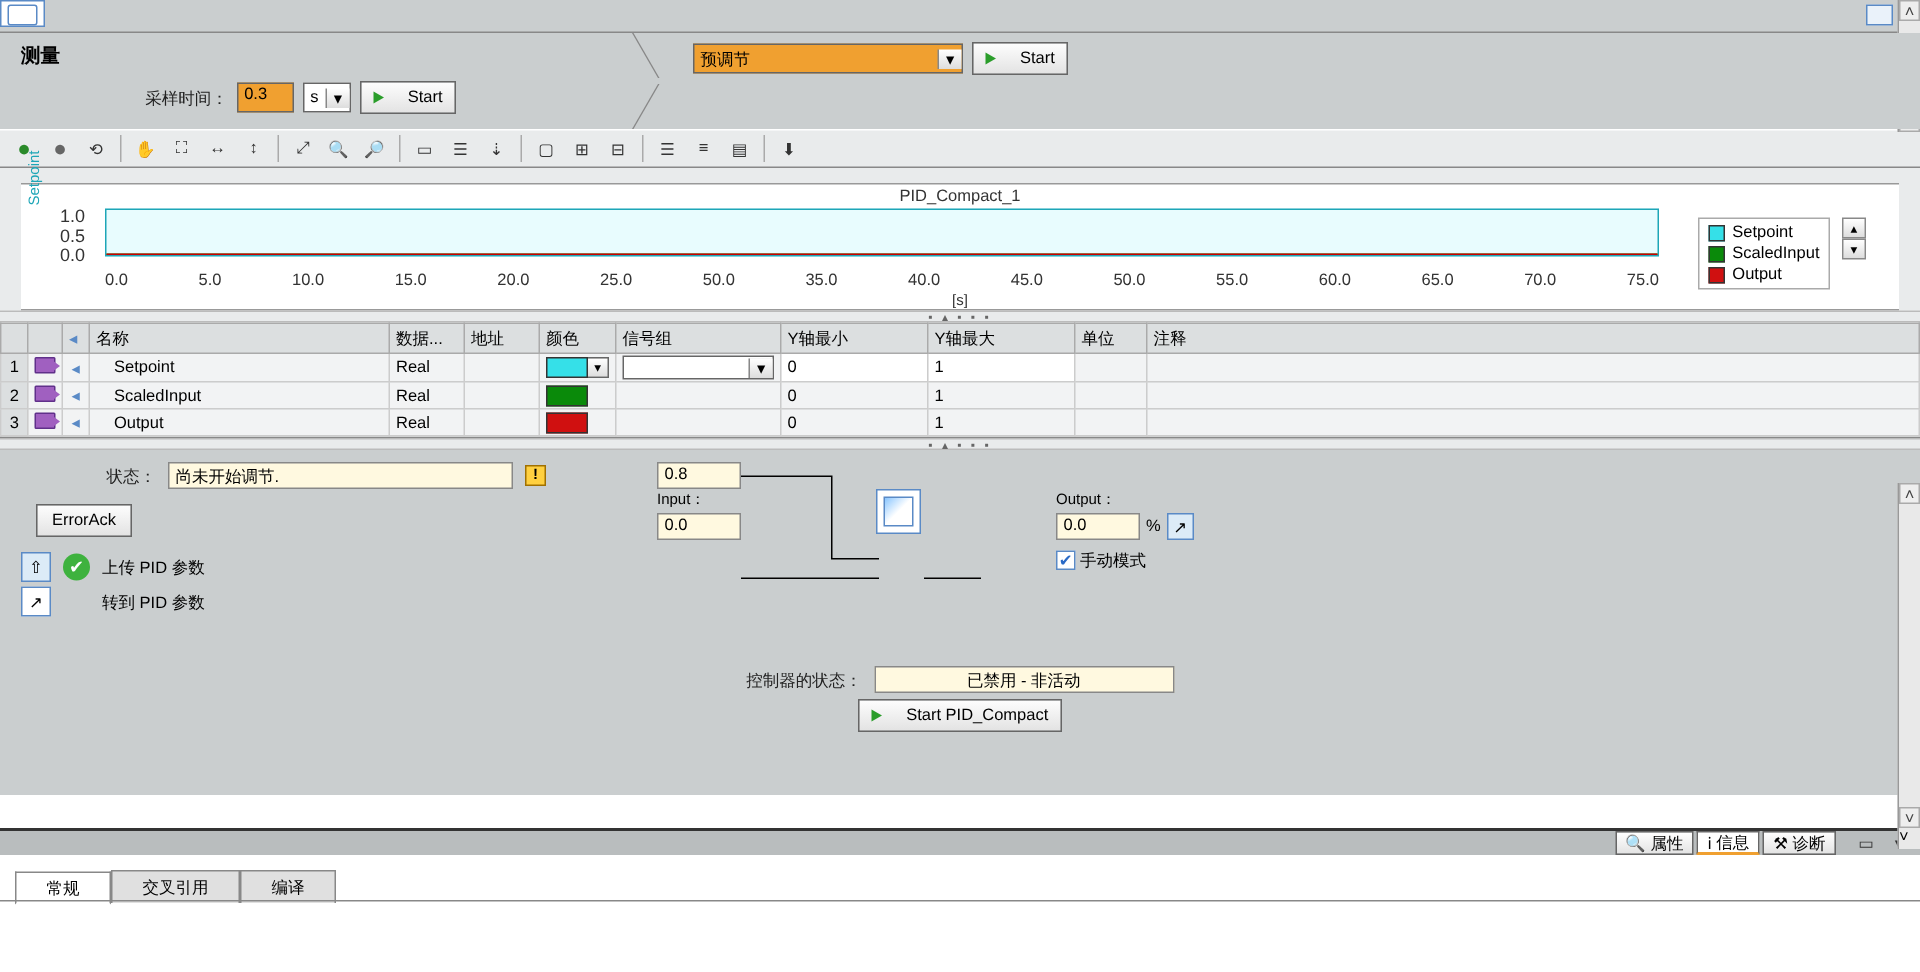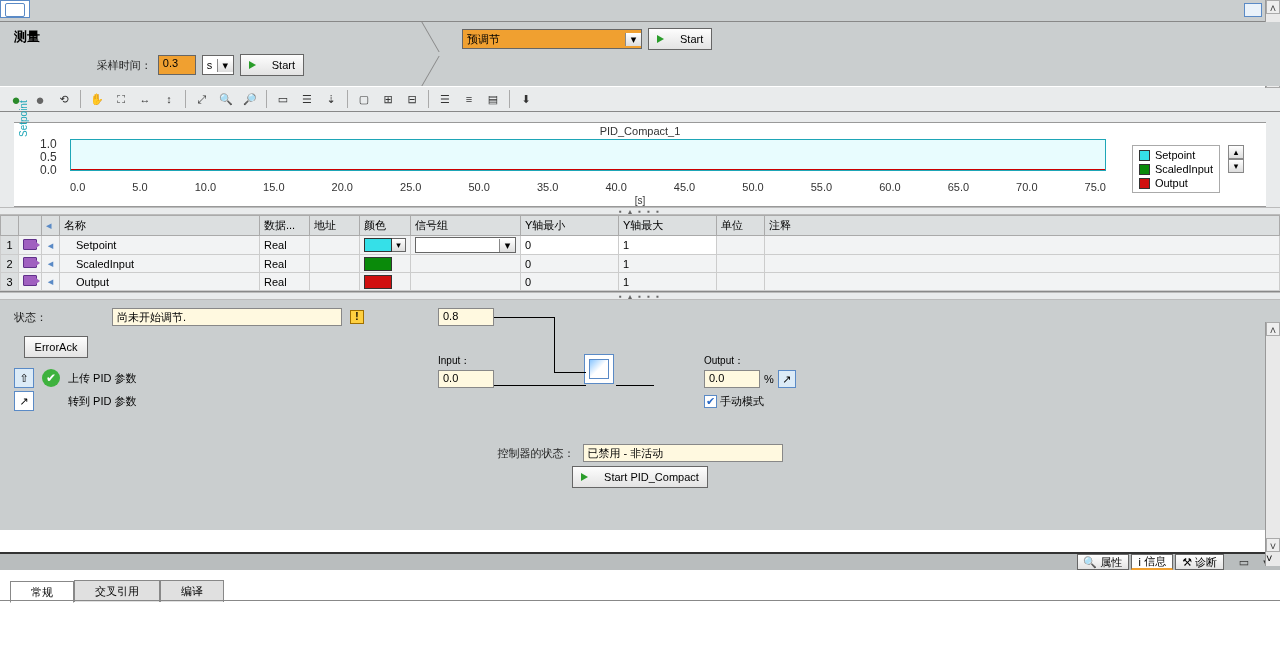--- a/index.html
+++ b/index.html
@@ -73,21 +73,21 @@
 .ok-ic{width:18px;height:18px;border-radius:50%;background:#3eb23e;color:#fff;text-align:center;line-height:18px;font-size:12px}
 .diagram{position:absolute;left:438px;top:8px;width:400px}
 .dg-field{background:#fff9e0;border:1px solid #888;height:18px;width:56px;padding:1px 4px;display:inline-block}
 .dg-lbl{font-size:10px;margin-bottom:2px}
 .dg-block{display:flex;align-items:center;gap:4px}
 .pid-ic{width:30px;height:30px;border:1px solid #5a8ac6;background:#fff;position:relative}
 .pid-ic::after{content:"";position:absolute;left:4px;top:4px;right:4px;bottom:4px;background:linear-gradient(135deg,#8ac6ff 0%,#fff 50%);border:1px solid #5a8ac6}
 .wire{position:absolute;background:#000}
 .ctrl-row{position:absolute;left:0;right:0;top:140px;text-align:center}
 .ctrl-row .r{display:flex;justify-content:center;align-items:center;gap:8px;margin:4px 0}
-.ctrl-field{background:#fff9e0;border:1px solid #888;height:18px;width:200px;padding:1px 4px;text-align:left}
+.ctrl-field{background:#fff9e0;border:1px solid #888;height:18px;width:200px;padding:1px 4px;text-align:center}
 .tabsbar{position:absolute;left:0;right:0;top:552px;height:18px;background:#b9bdbe;border-top:2px solid #333;display:flex;justify-content:flex-end;align-items:center;padding:0 4px;gap:2px}
 .tabbtn{height:16px;border:1px solid #666;background:linear-gradient(#fff,#e3e3e3);padding:0 6px;display:flex;align-items:center;gap:3px;font-size:11px}
 .tabbtn.act{background:#fff;border-bottom:2px solid #f0a030}
 .bottabs{position:absolute;left:0;right:0;top:580px;height:22px;background:#fff;display:flex;border-top:0}
 .bottab{padding:3px 20px;border:1px solid #888;border-bottom:none;background:#e0e0e0;margin-right:0;font-size:11px}
 .bottab.act{background:#fff;font-weight:normal;border-bottom:1px solid #fff;position:relative;top:1px}
 .bottabs-line{position:absolute;left:0;right:0;top:600px;height:1px;background:#888}
 .chk{width:13px;height:13px;border:1px solid #5a8ac6;background:#fff;display:inline-flex;align-items:center;justify-content:center;color:#2a6ac6;font-size:11px}
 </style>
 </head>
@@ -301,42 +301,42 @@
           <td></td>
 </tr>
 </tbody>
     </table>
 </div>
 
 <div class="midstrip">▪ ▴ ▪ ▪ ▪</div>
 
 <div class="lower">
   <div class="strow">
-    <span class="lbl" style="width:90px;">状态：</span>
+    <span class="lbl" style="width:90px;text-align:right">状态：</span>
     <span class="stfield">尚未开始调节.</span>
     <span class="warn-ic">!</span>
   </div>
   <div class="btn" style="width:64px;margin:10px 0 0 10px;justify-content:center">
     <span>ErrorAck</span>
   </div>
   <div class="pid-sec">
     <div class="pid-row">
       <span class="ic-box">⇧</span>
       <span class="ok-ic">✔</span>
       <span>上传 PID 参数</span>
     </div>
     <div class="pid-row">
       <span class="ic-box" style="background:#fff">↗</span>
       <span style="width:18px"></span>
       <span>转到 PID 参数</span>
     </div>
   </div>
 
   <div class="diagram">
-    <div style="margin-bottom:28px">
+    <div style="">
       <span class="dg-field">0.8</span>
     </div>
     <div style="display:flex;gap:90px">
       <div>
         <div class="dg-lbl">Input：</div>
         <span class="dg-field">0.0</span>
       </div>
       <div class="pid-ic"></div>
       <div>
         <div class="dg-lbl">Output：</div>

